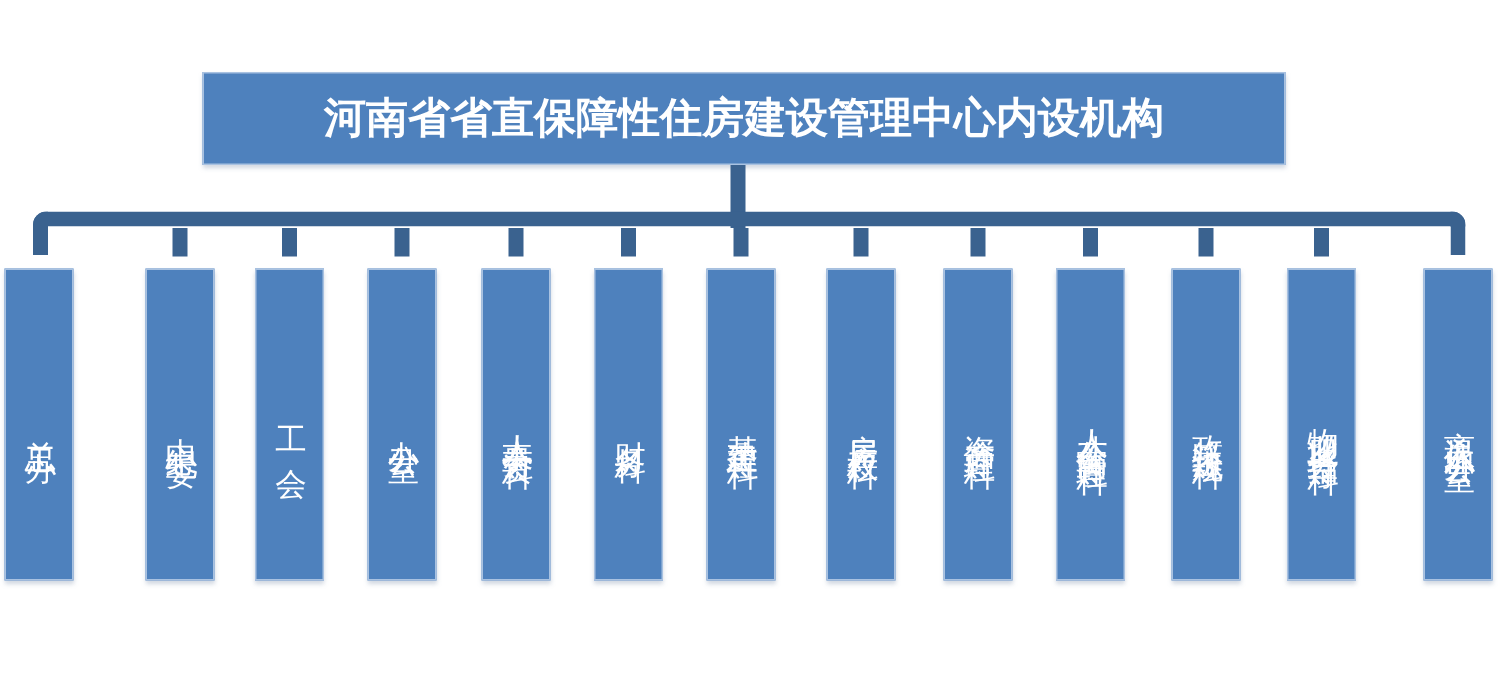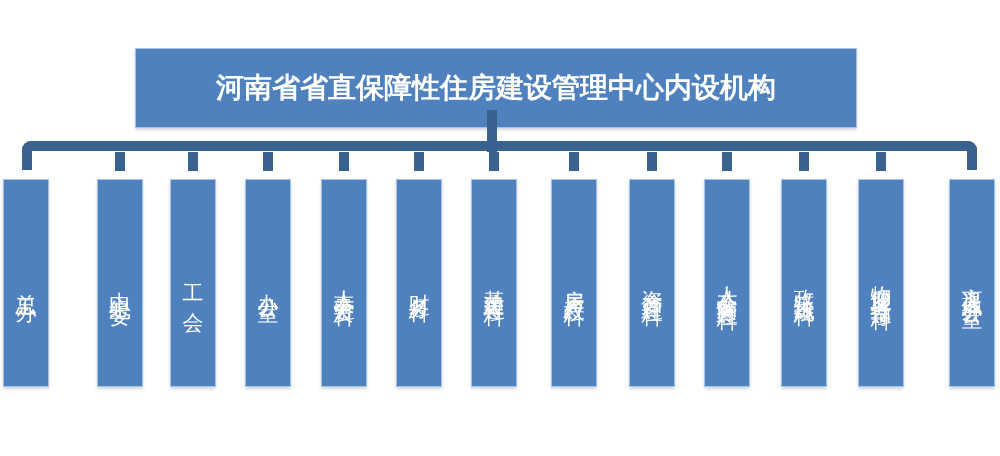--- a/index.html
+++ b/index.html
@@ -16,21 +16,21 @@
     position:relative;
     width:1000px;
     height:456px;
     background:var(--bg);
     overflow:hidden;
   }
   
   .title-box{
     position:absolute;
     left:135px; top:48px;
-    width:722px; height:80px;
+    width:722px; height:62px;
     background:var(--box-fill);
     border:1px solid var(--box-border);
     box-shadow:0 2px 3px rgba(120,140,170,.35);
     display:flex; align-items:center; justify-content:center;
   }
   .title-box .title-text{
     color:var(--text-color);
     font-size:28px;
     font-weight:bold;
     letter-spacing:0px;

